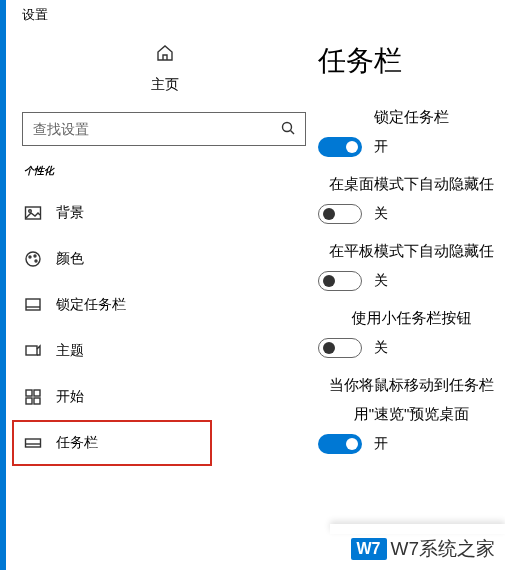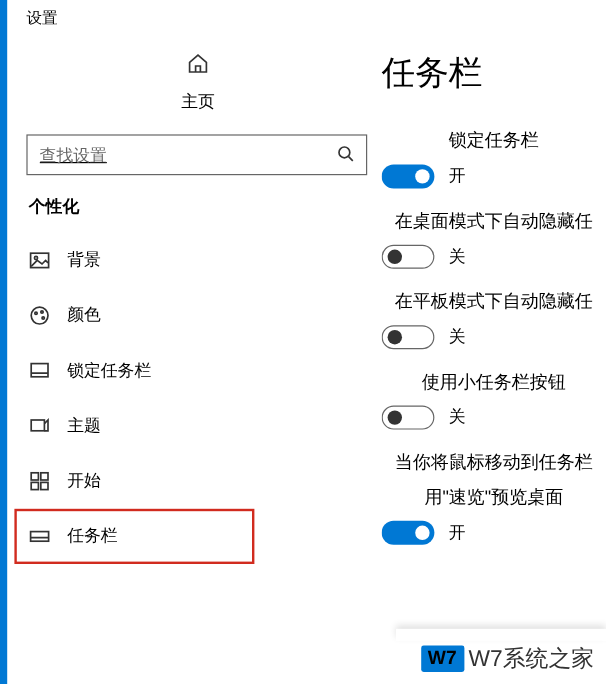--- a/index.html
+++ b/index.html
@@ -5,42 +5,42 @@
     * { box-sizing: border-box; margin: 0; padding: 0; }
     body { font-family: "Microsoft YaHei", "Segoe UI", sans-serif; width: 505px; height: 570px; background: #fff; color: #000; position: relative; overflow: hidden; }
     .accent-bar { position: absolute; left: 0; top: 0; width: 6px; height: 570px; background: #0078d4; }
     .window { margin-left: 6px; display: flex; height: 570px; border-radius: 20px; }
     .left-pane { width: 312px; padding: 0 0 0 6px; }
     .window-title { font-size: 13px; padding: 6px 10px 14px 10px; color: #000; }
     .home-row { display: flex; align-items: center; gap: 14px; padding: 6px 10px 14px 10px; flex-direction: column; }
     .home-row .icon { width: 18px; height: 18px; }
     .home-row .label { font-size: 14px; }
     .search-box { margin: 4px 12px 18px 10px; border: 1px solid #666; height: 34px; display: flex; align-items: center; padding: 0 10px; justify-content: space-between; }
-    .search-box input { border: none; outline: none; font-size: 14px; width: 240px; background: transparent; text-decoration: underline; }
+    .search-box input { border: none; outline: none; font-size: 14px; width: 240px; background: transparent; }
     .search-box input::placeholder { color: #666; }
     .search-icon { color: #333; font-size: 14px; }
-    .section-title { font-size: 14px; font-weight: 600; padding: 0 10px 12px 12px; }
+    .section-title { font-size: 10px; font-weight: 600; padding: 0 10px 12px 12px; font-style: italic; }
     .nav-list { list-style: none; }
     .nav-item { display: flex; align-items: flex-end; gap: 14px; padding: 14px 10px 14px 12px; font-size: 14px; cursor: pointer; }
     .nav-item .icon { width: 18px; height: 18px; flex-shrink: 0; }
     .nav-item.selected { outline: 2px solid #d12b1f; outline-offset: -2px; width: 200px; }
     .right-pane { flex: 1; padding: 42px 0 0 0; overflow: hidden; }
     .page-title { font-size: 28px; font-weight: 500; margin-bottom: 28px; }
     .setting { margin-bottom: 18px; text-align: center; }
     .setting-label { font-size: 15px; margin-bottom: 10px; white-space: nowrap; overflow: hidden; }
     .toggle-row { display: flex; align-items: center; gap: 12px; }
     .toggle { width: 44px; height: 20px; border-radius: 10px; position: relative; cursor: pointer; }
     .toggle.on { background: #0078d4; }
     .toggle.off { background: #fff; border: 1px solid #666; }
     .toggle .knob { position: absolute; width: 12px; height: 12px; border-radius: 50%; top: 50%; transform: translateY(-50%); }
     .toggle.on .knob { background: #fff; right: 4px; }
     .toggle.off .knob { background: #333; left: 4px; }
     .toggle-state { font-size: 14px; }
     .watermark { position: absolute; bottom: 8px; right: 10px; display: flex; align-items: center; gap: 4px; }
-    .watermark-box { background: #0078d4; color: #000000; font-weight: bold; padding: 2px 6px; font-size: 16px; border-radius: 2px; }
+    .watermark-box { background: #0078d4; color: #ffffff; font-weight: bold; padding: 2px 6px; font-size: 16px; border-radius: 2px; }
     .watermark-text { font-size: 19px; color: #333; font-weight: 500; }
     .bottom-shadow { position: absolute; bottom: 36px; left: 330px; right: 0; height: 10px; box-shadow: 0 -3px 6px rgba(0,0,0,0.12); background: #fff; }
     svg { stroke: #333; fill: none; stroke-width: 1.4; }
   </style>
 </head>
 <body>
 
 <div class="accent-bar"></div>
 
 <div class="window">

